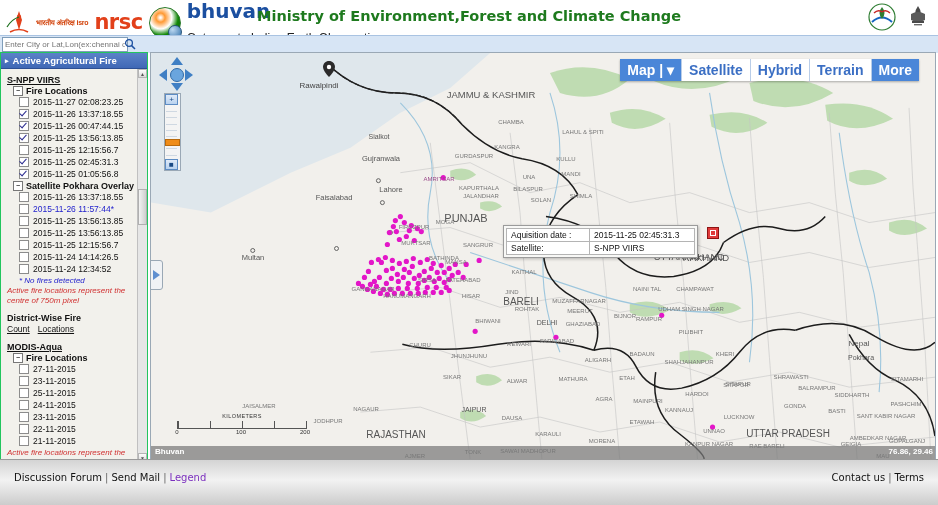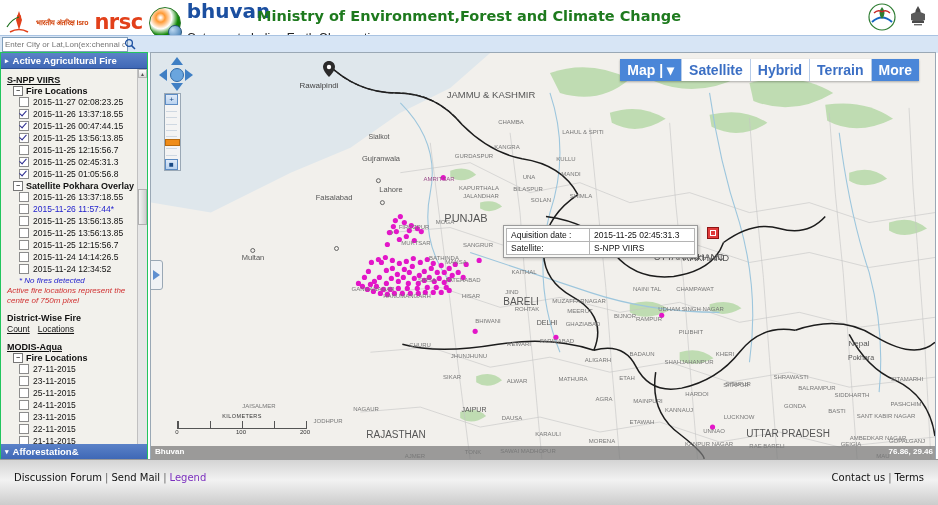--- a/index.html
+++ b/index.html
@@ -296,24 +296,20 @@
             <span class="chk"></span>
             <span class="chk-lbl">21-11-2015</span>
           </div>
           <div class="note-red">Active fire locations represent the centre of 1Km pixel</div>
         </div>
       <div class="sb-scroll">
         <div class="sb-arrow">▲</div>
         <div class="sb-thumb"></div>
         <div class="sb-arrow bot">▼</div>
       </div>
-    </div>
-    <div class="bottom-hdr">
-      <span class="caret">▾</span>
-      <span>Afforestation&amp;</span>
     </div>
   </div>
 
   <div class="map">
 
     <svg class="map-canvas" id="map-svg" viewBox="0 0 786 408" preserveAspectRatio="none">
       <rect x="0" y="0" width="786" height="408" fill="#dfe7ec"></rect>
 
       <path d="M0,30 L80,20 L170,40 L250,10 L320,0 L786,0 L786,408 L0,408 Z" fill="#f2f0ec"></path>
       <path d="M0,0 L0,150 L60,160 L140,120 L200,95 L250,60 L300,35 L340,0 Z" fill="#dfe7ec"></path>

